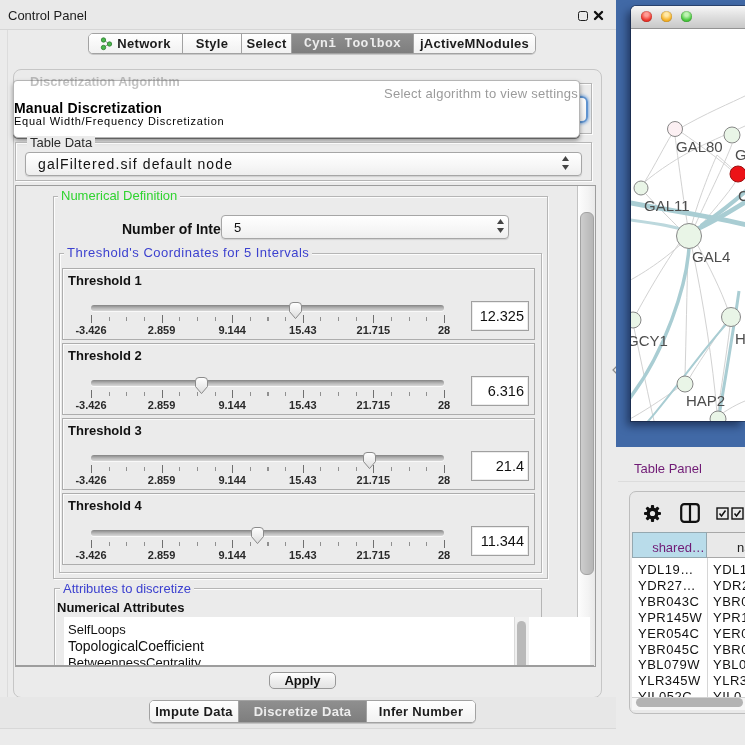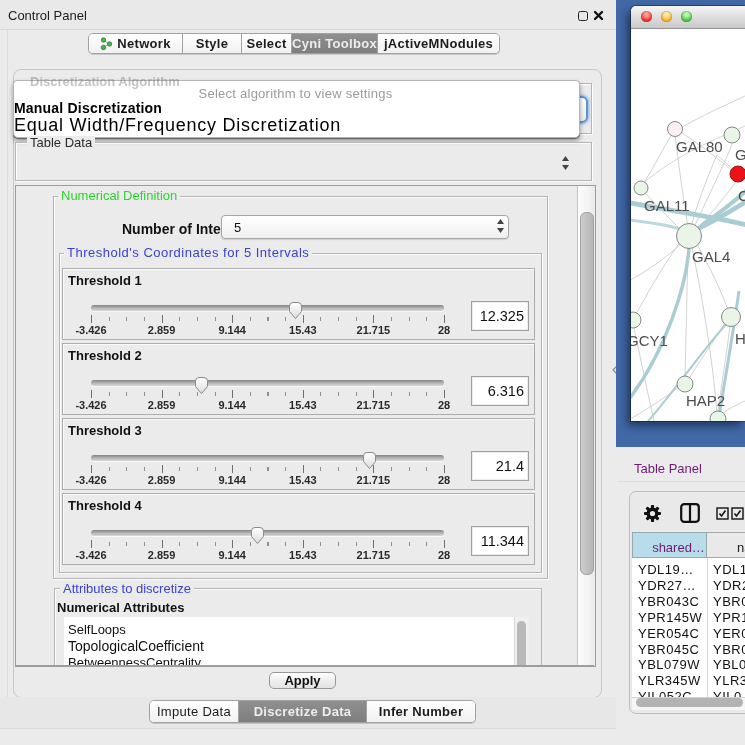--- a/index.html
+++ b/index.html
@@ -50,41 +50,44 @@
 
 <div class="tabstrip" style="left:88px;top:33px;height:19px;">
   <div class="tab" style="width:94px;"><svg width="13" height="14" viewBox="0 0 13 14" style="margin-right:4px;">
           <path d="M4 3 L9 7 M4 10 L9 7" stroke="#9a9a9a" stroke-width="1"></path>
           <circle cx="3.5" cy="3" r="2.2" fill="#49b84c" stroke="#2c7a2e" stroke-width=".8"></circle>
           <circle cx="3.5" cy="10.5" r="2.2" fill="#49b84c" stroke="#2c7a2e" stroke-width=".8"></circle>
           <circle cx="9.5" cy="7" r="2.2" fill="#49b84c" stroke="#2c7a2e" stroke-width=".8"></circle>
         </svg>Network</div>
   <div class="tab" style="width:59px;">Style</div>
   <div class="tab" style="width:50px;">Select</div>
-  <div class="tab sel" style="width:86px;">Cyni Toolbox</div>
+  <div class="tab sel" style="width:122px;font-family:Liberation Mono, monospace;">Cyni Toolbox</div>
   <div class="tab" style="width:121px;">jActiveMNodules</div>
 </div>
 
 <div class="abs" style="left:13px;top:69px;width:587px;height:627px;border:1px solid #c6c6c6;border-radius:8px;background:#ebebeb;"></div>
 
 <div class="grp" style="left:15px;top:83px;width:575px;height:49px;"></div>
 <div class="combo" style="left:24px;top:96px;width:560px;height:23px;border:2px solid #5f93cf;box-shadow:0 0 3px 1px rgba(110,160,220,.8);border-radius:6px;"></div>
 <svg class="arr" style="left:566px;top:100px;" width="9" height="16" viewBox="0 0 9 16">
       <path d="M4.5 1 L8 6 L1 6 Z" fill="#555"></path>
       <path d="M4.5 15 L8 10 L1 10 Z" fill="#555"></path>
     </svg>
 
 <div class="abs" style="left:13px;top:80px;width:565px;height:56px;background:#ffffff;border:1px solid #b5b5b5;border-radius:4px 4px 5px 5px;box-shadow:0 1px 0 rgba(90,90,90,.9),0 3px 5px rgba(0,0,0,.38);"></div>
 <div class="abs bold" style="left:30px;top:74px;font-size:13px;color:rgba(105,105,105,.4);">Discretization Algorithm</div>
-<div class="abs" style="left:13px;top:86px;width:565px;text-align:center;font-size:13px;letter-spacing:.25px;color:#9b9b9b;">Select algorithm to view settings</div>
+<div class="abs" style="left:13px;top:86px;width:565px;text-align:right;font-size:13px;letter-spacing:.25px;color:#9b9b9b;">Select algorithm to view settings</div>
 <div class="abs bold" style="left:14px;top:100px;font-size:14px;letter-spacing:.2px;color:#000;">Manual Discretization</div>
-<div class="abs" style="left:14px;top:115px;font-size:18px;letter-spacing:.75px;color:#000;">Equal Width/Frequency Discretization</div>
+<div class="abs" style="left:14px;top:115px;font-size:11px;letter-spacing:.75px;color:#000;">Equal Width/Frequency Discretization</div>
 
 <div class="grp" style="left:15px;top:142px;width:575px;height:37px;"></div>
 <div class="gtitle" style="left:27px;top:136px;color:#2b2b2b;">Table Data</div>
+<div class="combo" style="left:25px;top:152px;width:555px;height:22px;">
+  <div class="ct" style="font-size:14px;top:3px;letter-spacing:1.1px;">galFiltered.sif default node</div>
+</div>
 <svg class="arr" style="left:561px;top:155px;" width="9" height="16" viewBox="0 0 9 16">
       <path d="M4.5 1 L8 6 L1 6 Z" fill="#444"></path>
       <path d="M4.5 15 L8 10 L1 10 Z" fill="#444"></path>
     </svg>
 
 <div class="abs" style="left:15px;top:185px;width:579px;height:480px;border:1px solid #9d9d9d;background:#ebebeb;"></div>
 
 <div class="abs" style="left:577px;top:186px;width:17px;height:479px;background:linear-gradient(90deg,#fdfdfd,#f3f3f3 60%,#e9e9e9);border-left:1px solid #c3c3c3;"></div>
 <div class="abs" style="left:580px;top:212px;width:12px;height:361px;border-radius:6px;background:linear-gradient(90deg,#cdcdcd,#b5b5b5);border:1px solid #a2a2a2;"></div>
 
@@ -162,35 +165,35 @@
   <div class="slbl" style="left:354.0px;">28</div>
   <svg class="thumb" style="left:186.0px;" width="17" height="19" viewBox="0 0 17 19">
         <path d="M2.5 5 Q2.5 1.5 6 1.5 L11 1.5 Q14.5 1.5 14.5 5 L14.5 10.5 L8.5 17.6 L2.5 10.5 Z" fill="url(#tg)" stroke="#8b8b8b" stroke-width="1"></path>
       </svg>
   <div class="vfield">11.344</div>
 </div>
 
 <div class="grp" style="left:54px;top:588px;width:486px;height:76px;border-bottom:none;box-shadow:inset 1px 1px 0 rgba(255,255,255,.85);"></div>
 <div class="gtitle" style="left:60px;top:582px;color:#3c41cf;">Attributes to discretize</div>
 <div class="abs bold" style="left:57px;top:600px;font-size:13px;color:#111;">Numerical Attributes</div>
-<div class="abs" style="left:64px;top:617px;width:450px;height:48px;background:#ffffff;overflow:hidden;">
+<div class="abs" style="left:64px;top:617px;width:526px;height:48px;background:#ffffff;overflow:hidden;">
   <div class="abs" style="left:4px;top:5px;font-size:13px;color:#111;">SelfLoops</div>
   <div class="abs" style="left:4px;top:21px;font-size:14px;color:#111;">TopologicalCoefficient</div>
   <div class="abs" style="left:4px;top:38px;font-size:13px;color:#111;">BetweennessCentrality</div>
 </div>
 <div class="abs" style="left:514px;top:617px;width:14px;height:48px;background:#f0f0f0;border-left:1px solid #dadada;"></div>
 <div class="abs" style="left:517px;top:621px;width:9px;height:44px;border-radius:5px 5px 0 0;background:#b9b9b9;"></div>
 
 <div class="abs" style="left:16px;top:665px;width:578px;height:1px;background:#9d9d9d;"></div>
 
 <div class="abs" style="left:269px;top:672px;width:65px;height:15px;background:linear-gradient(180deg,#ffffff,#ededed 55%,#e3e3e3);border:1px solid #989898;border-radius:5px;text-align:center;font-size:13px;font-weight:bold;color:#111;line-height:15px;">Apply</div>
 
 <div class="abs" style="left:0px;top:697px;width:618px;height:31px;background:#e7e7e7;border-bottom:1px solid #d8d8d8;"></div>
 <div class="tabstrip" style="left:149px;top:700px;height:21px;">
-  <div class="tab bold" style="width:89px;font-weight:normal;text-align:right;">Impute Data</div>
+  <div class="tab bold" style="width:89px;font-weight:bold;text-align:right;">Impute Data</div>
   <div class="tab sel" style="width:128px;font-weight:bold;">Discretize Data</div>
   <div class="tab" style="width:108px;font-weight:bold;">Infer Number</div>
 </div>
 
 <svg class="abs" style="left:612px;top:365px;" width="6" height="10" viewBox="0 0 6 10">
       <path d="M5 1 L1 5 L5 9" stroke="#8a8a8a" stroke-width="1.2" fill="none"></path>
     </svg>
 
 <div class="abs" style="left:616px;top:0;width:129px;height:447px;background:#4169a6;"></div>
 

